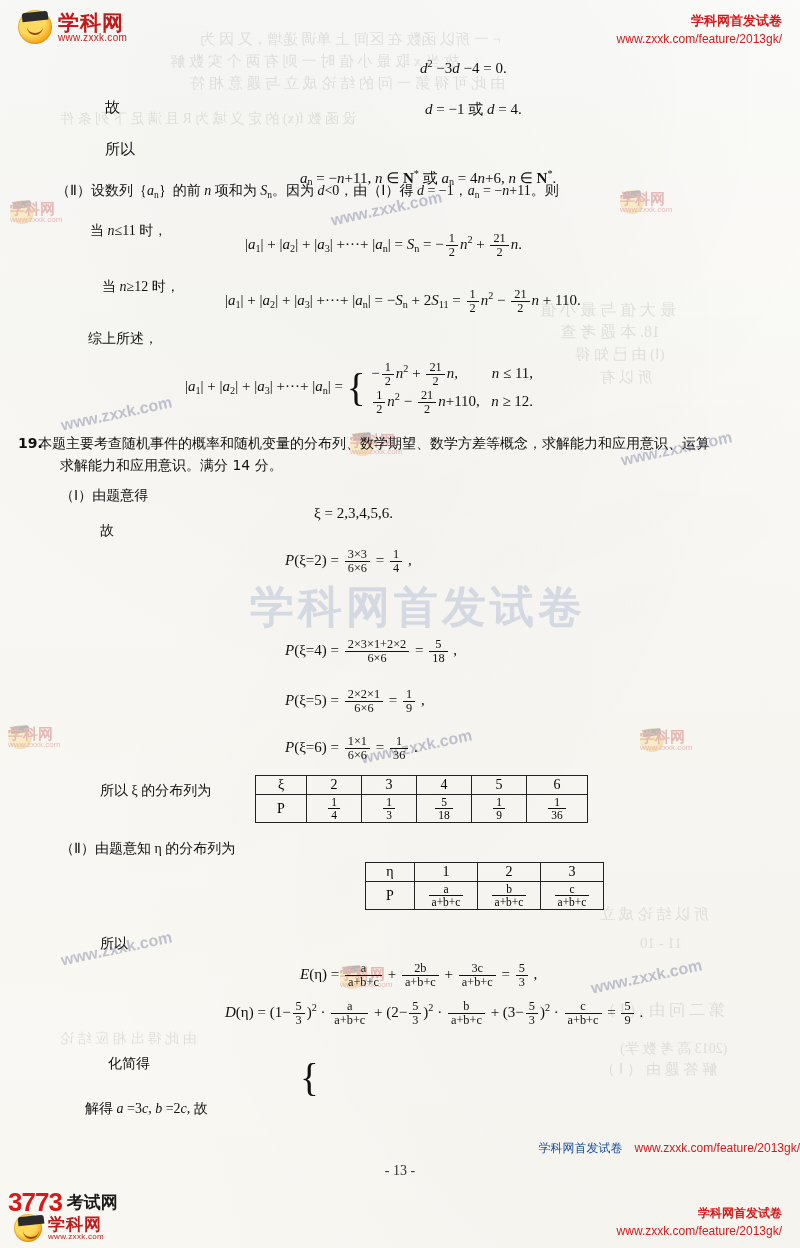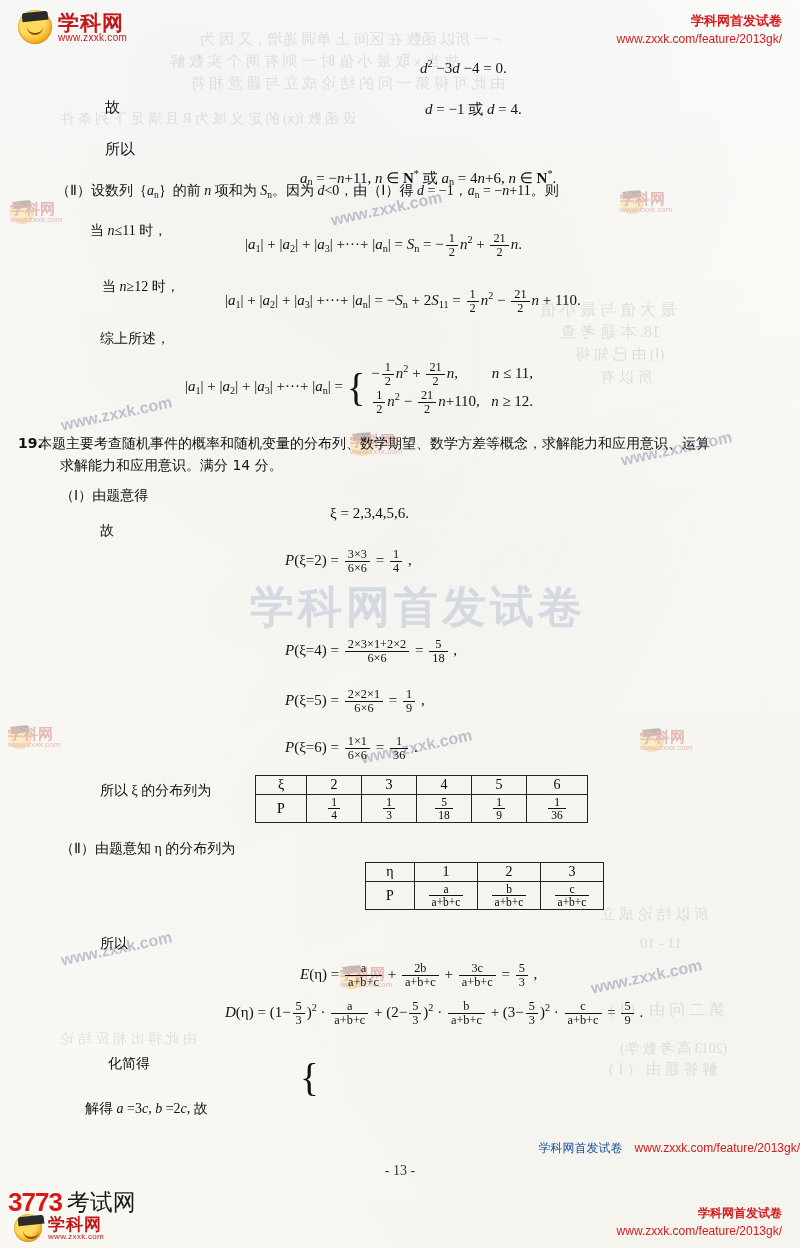--- a/index.html
+++ b/index.html
@@ -112,21 +112,21 @@
 
   
   .ftr{position:absolute;left:0;right:0;text-align:center;}
   .ftr .cnlbl{color:#1a4fa0;font-size:12px;font-family:"DejaVu Sans",sans-serif;}
   .ftr .url{color:#d21b1b;font-size:12px;font-family:"Liberation Sans",sans-serif;}
   .pageno{position:absolute;left:0;right:0;text-align:center;font-size:14px;color:#333;}
   .brand-bl{position:absolute;left:8px;bottom:30px;display:flex;align-items:center;gap:5px;}
   .brand-bl .num{
     font-size:26px;font-weight:bold;color:#d61a1a;font-family:"Liberation Sans",sans-serif;letter-spacing:-1px;
   }
-  .brand-bl .lbl{font-size:23px;font-weight:normal;color:#1b1b1b;font-family:"DejaVu Sans",sans-serif;text-align:right;}
+  .brand-bl .lbl{font-size:17px;font-weight:bold;color:#1b1b1b;font-family:"DejaVu Sans",sans-serif;text-align:right;}
   .corner-logo{position:absolute;left:14px;bottom:2px;}
   .corner-right{position:absolute;right:18px;bottom:8px;text-align:right;line-height:1.5;}
   .corner-right .a{color:#d21b1b;font-size:12px;font-weight:bold;font-family:"DejaVu Sans",sans-serif;}
   .corner-right .b{color:#d21b1b;font-size:12px;font-family:"Liberation Sans",sans-serif;}
 </style>
 </head>
 <body>
 
 <div class="page">
   <div class="paper-noise"></div>
@@ -212,37 +212,37 @@
   <div class="t s14" style="left:90px;top:222px;">当 <i>n</i>≤11 时，</div>
   <div class="t s15" style="left:245px;top:232px;">
     |<i>a</i><span class="sub">1</span>| + |<i>a</i><span class="sub">2</span>| + |<i>a</i><span class="sub">3</span>| +···+ |<i>a</i><span class="sub">n</span>| = <i>S</i><span class="sub">n</span> = −<span class="frac"><span class="n">1</span><span class="d">2</span></span><i>n</i><span class="sup">2</span> + <span class="frac"><span class="n">21</span><span class="d">2</span></span><i>n</i>.
   </div>
 
   <div class="t s14" style="left:90px;top:278px;margin-left:12px;">当 <i>n</i>≥12 时，</div>
   <div class="t s15" style="left:225px;top:288px;">
     |<i>a</i><span class="sub">1</span>| + |<i>a</i><span class="sub">2</span>| + |<i>a</i><span class="sub">3</span>| +···+ |<i>a</i><span class="sub">n</span>| = −<i>S</i><span class="sub">n</span> + 2<i>S</i><span class="sub">11</span> = <span class="frac"><span class="n">1</span><span class="d">2</span></span><i>n</i><span class="sup">2</span> − <span class="frac"><span class="n">21</span><span class="d">2</span></span><i>n</i> + 110.
   </div>
 
-  <div class="t s14 cn" style="left:100px;top:330px;">综上所述，</div>
+  <div class="t s14 cn" style="left:88px;top:330px;">综上所述，</div>
 
   <div class="t s15" style="left:185px;top:360px;">
     |<i>a</i><span class="sub">1</span>| + |<i>a</i><span class="sub">2</span>| + |<i>a</i><span class="sub">3</span>| +···+ |<i>a</i><span class="sub">n</span>| =
     <span class="brace">{</span>
     <span class="cases">
       <div>−<span class="frac"><span class="n">1</span><span class="d">2</span></span><i>n</i><span class="sup">2</span> + <span class="frac"><span class="n">21</span><span class="d">2</span></span><i>n</i>,&nbsp;&nbsp;&nbsp;&nbsp;&nbsp;&nbsp;&nbsp;&nbsp;&nbsp;<i>n</i> ≤ 11,</div>
       <div><span class="frac"><span class="n">1</span><span class="d">2</span></span><i>n</i><span class="sup">2</span> − <span class="frac"><span class="n">21</span><span class="d">2</span></span><i>n</i>+110,&nbsp;&nbsp;&nbsp;<i>n</i> ≥ 12.</div>
     </span>
   </div>
 
   <div class="t s14 cn" style="left:18px;top:435px;font-weight:bold;">19.</div>
   <div class="t s14 cn" style="left:38px;top:435px;">本题主要考查随机事件的概率和随机变量的分布列、数学期望、数学方差等概念，求解能力和应用意识、运算</div>
   <div class="t s14 cn" style="left:60px;top:457px;">求解能力和应用意识。满分 14 分。</div>
   <div class="t s14 cn" style="left:60px;top:487px;">（Ⅰ）由题意得</div>
 
-  <div class="t s15" style="left:330px;top:505px;text-align:right;">ξ = 2,3,4,5,6.</div>
+  <div class="t s15" style="left:314px;top:505px;text-align:right;">ξ = 2,3,4,5,6.</div>
   <div class="t s14 cn" style="left:100px;top:522px;">故</div>
 
   <div class="t s15" style="left:285px;top:548px;">
     <i>P</i>(ξ=2) = <span class="frac"><span class="n">3×3</span><span class="d">6×6</span></span> = <span class="frac"><span class="n">1</span><span class="d">4</span></span> ,
   </div>
   <div class="t s15" style="left:285px;top:638px;">
     <i>P</i>(ξ=4) = <span class="frac"><span class="n">2×3×1+2×2</span><span class="d">6×6</span></span> = <span class="frac"><span class="n">5</span><span class="d">18</span></span> ,
   </div>
   <div class="t s15" style="left:285px;top:688px;">
     <i>P</i>(ξ=5) = <span class="frac"><span class="n">2×2×1</span><span class="d">6×6</span></span> = <span class="frac"><span class="n">1</span><span class="d">9</span></span> ,

